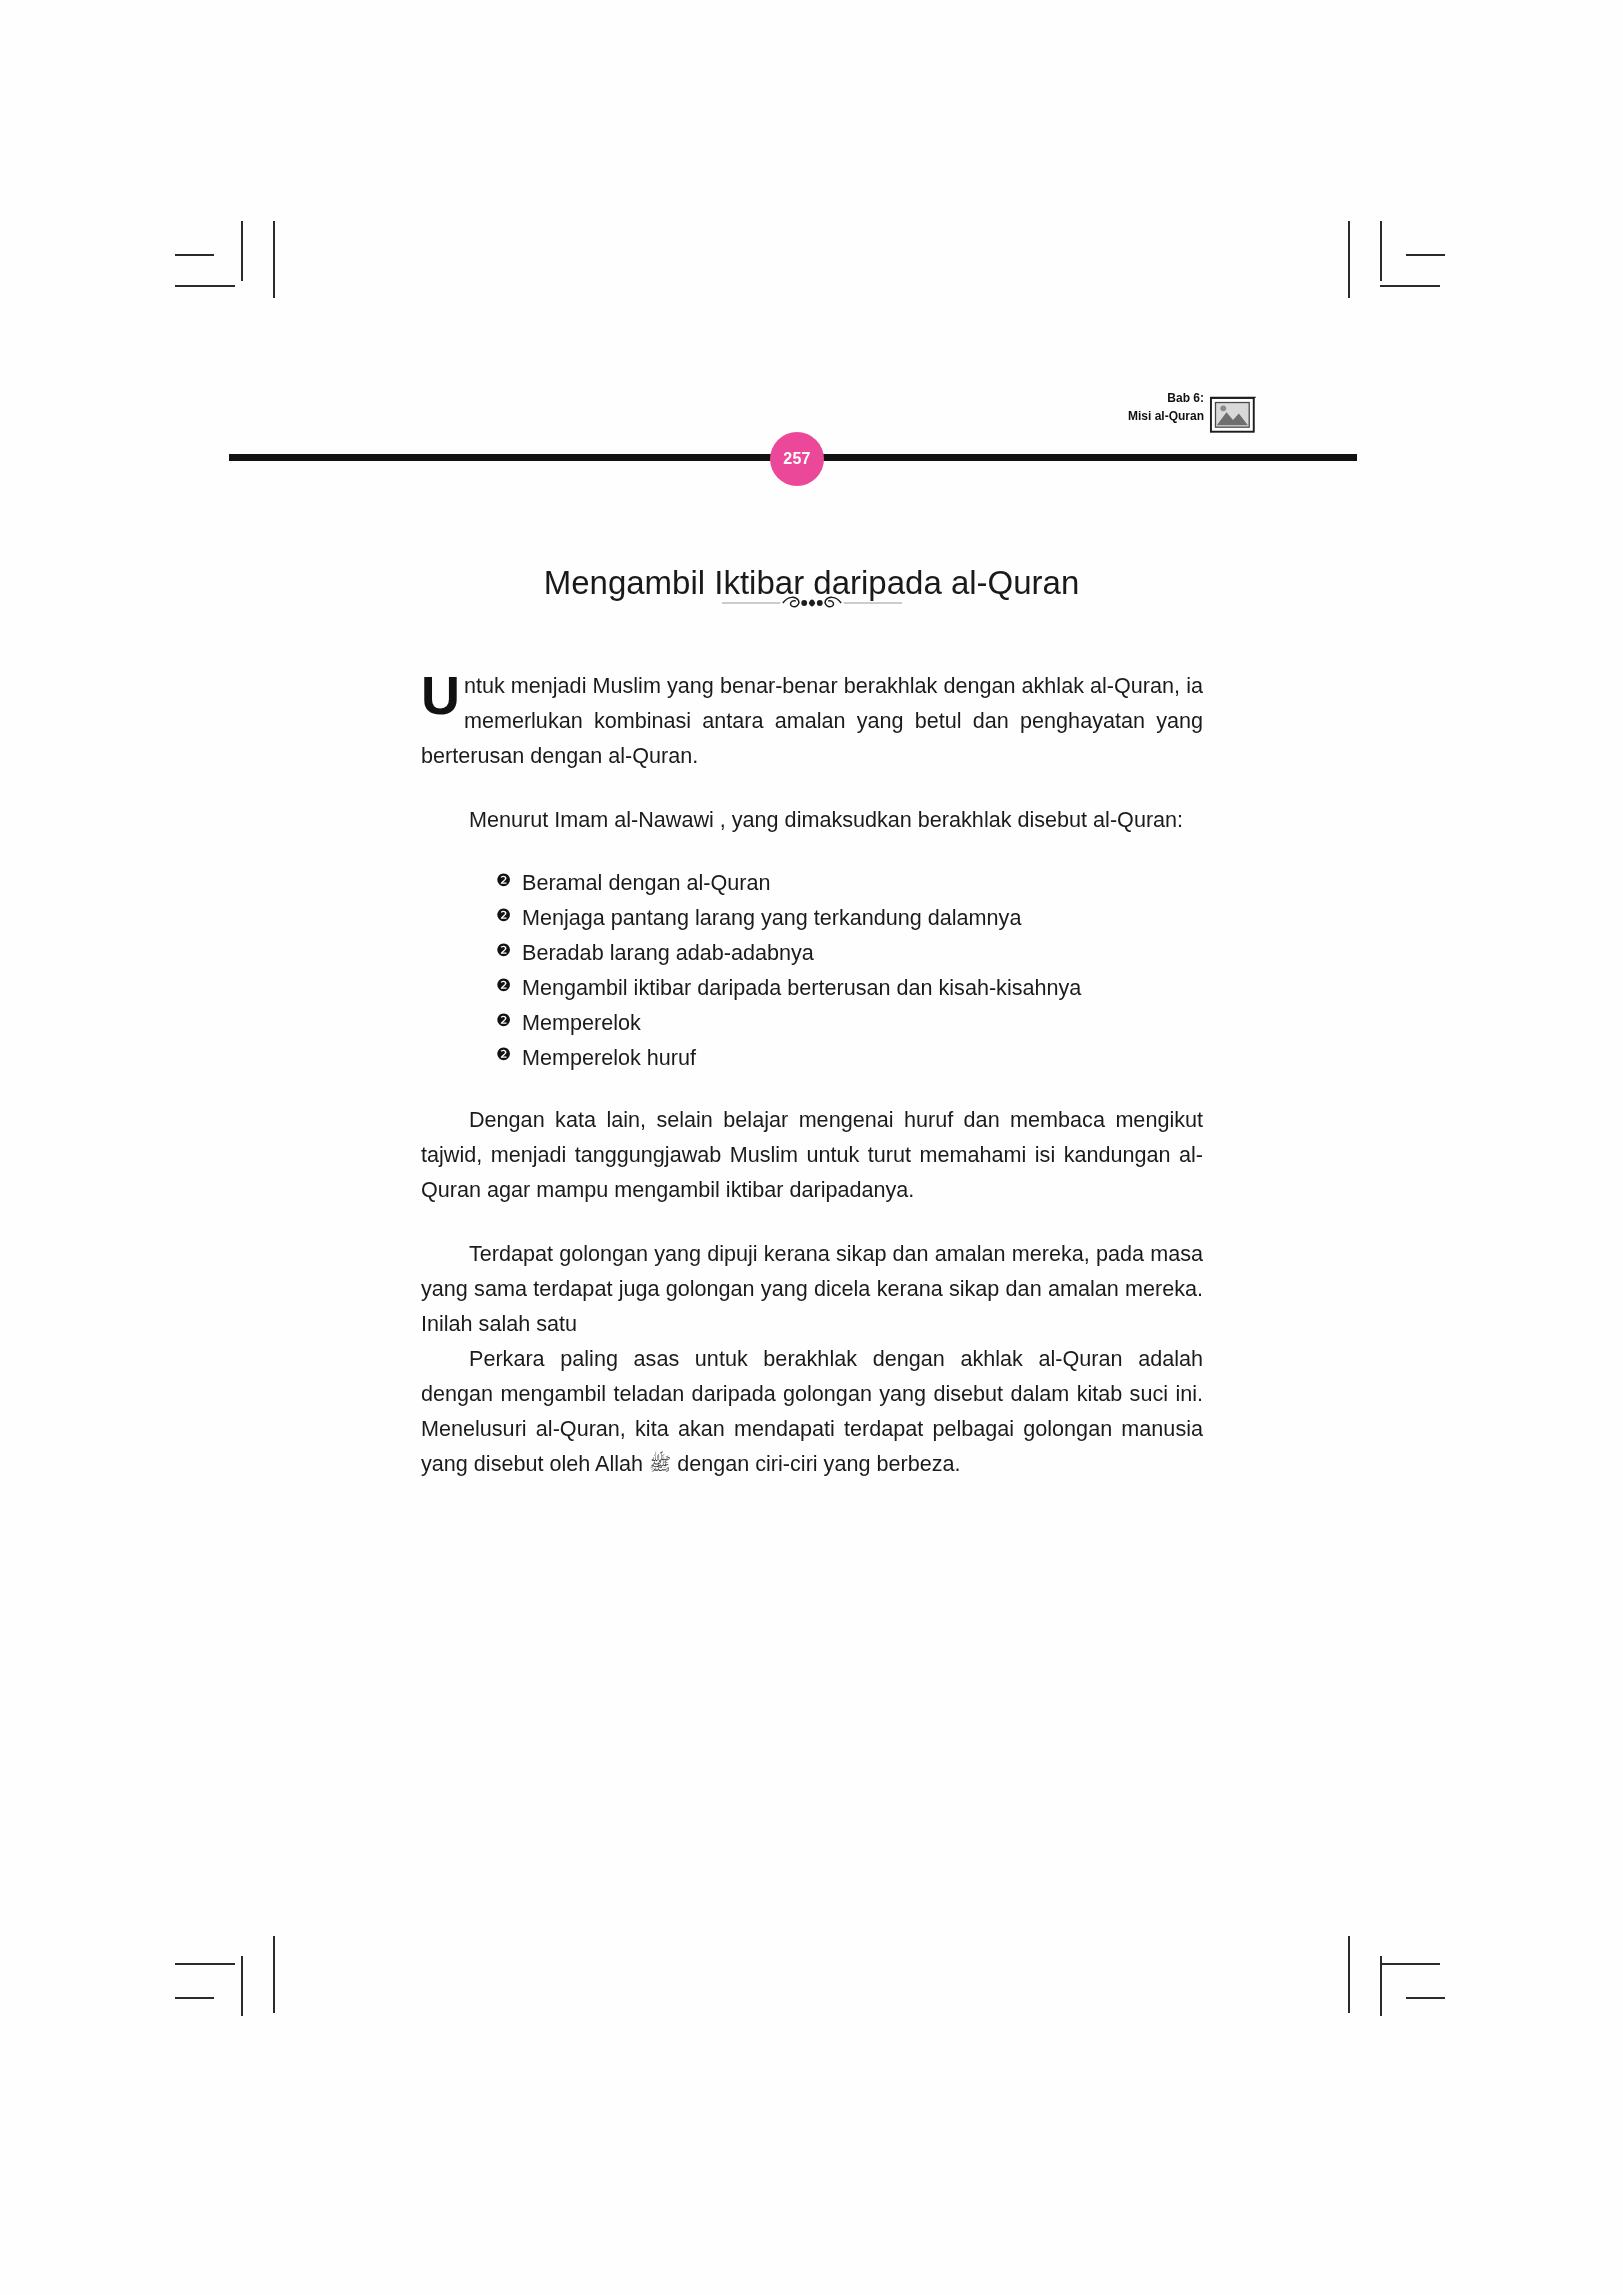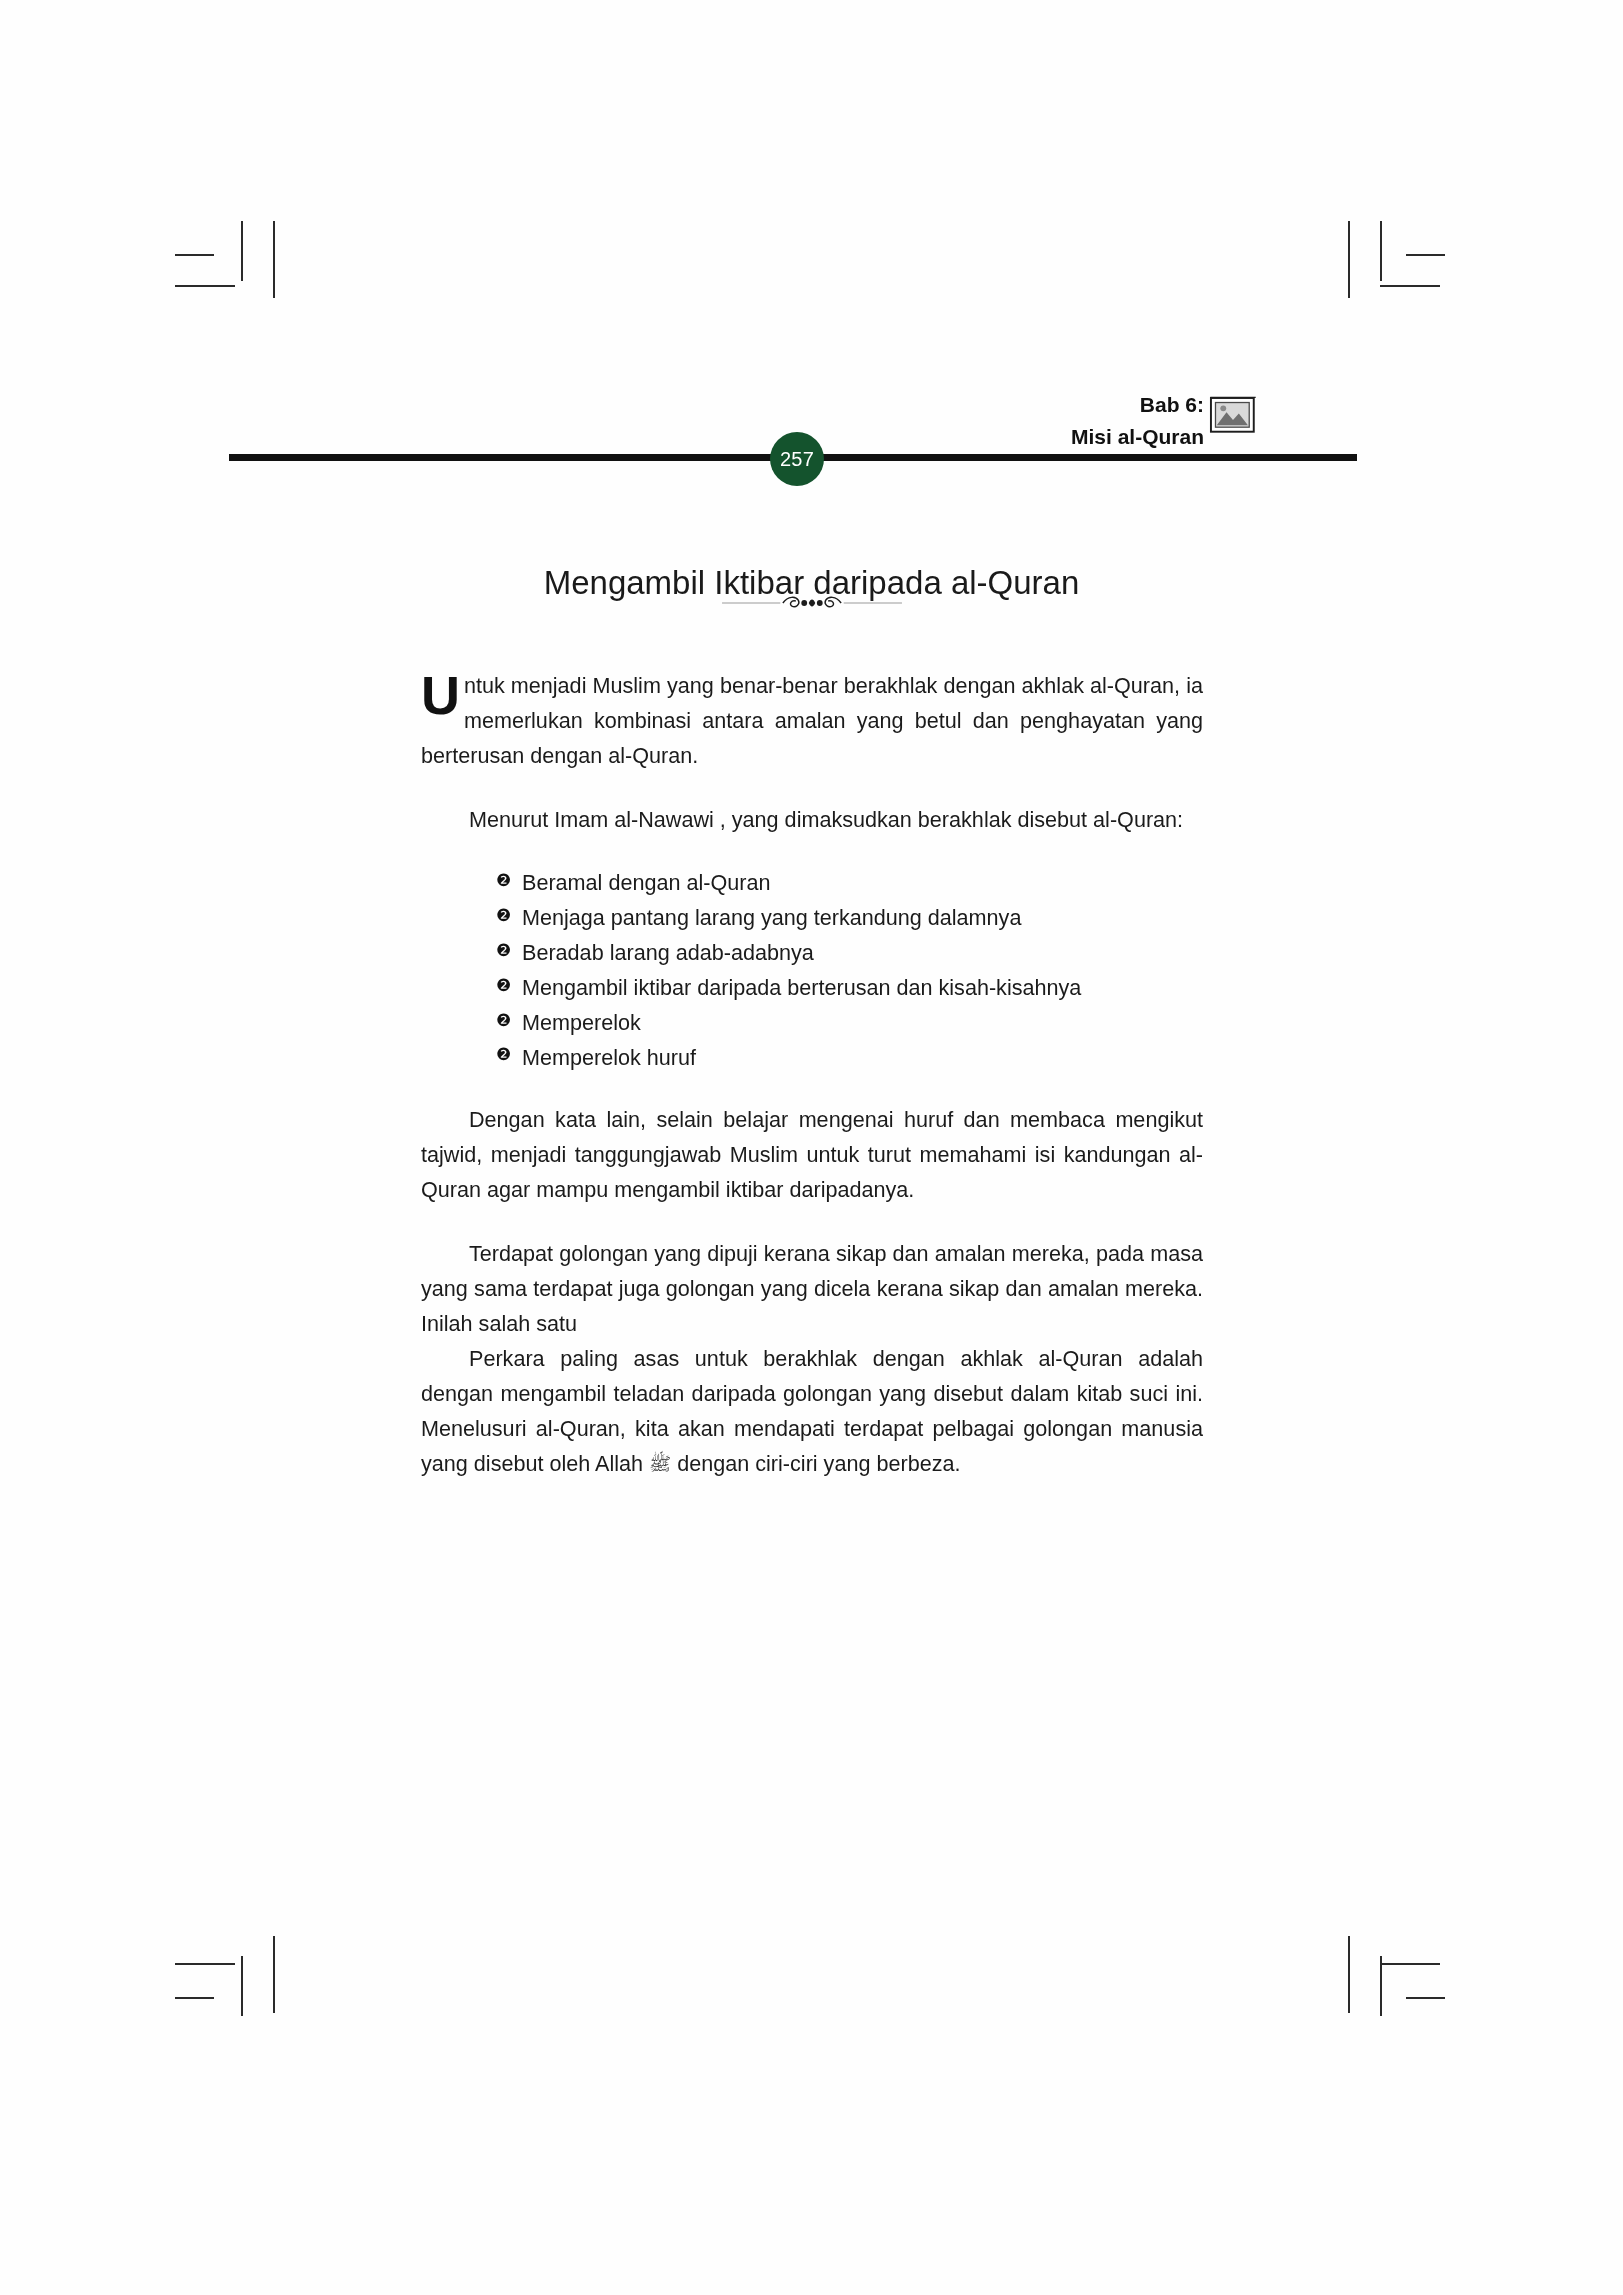--- a/index.html
+++ b/index.html
@@ -40,35 +40,36 @@
     height: 7.2px;
     background: #111111;
   }
   .page-badge {
     position: absolute;
     left: 770px;
     top: 432px;
     width: 54px;
     height: 54px;
     border-radius: 50%;
-    background: #14532d;
+    background: #ec4899;
     color: #ffffff;
-    font-size: 20px;
+    font-size: 16px;
     display: flex;
     align-items: center;
     justify-content: center;
     letter-spacing: 0.2px;
+    font-weight: bold;
   }
   .chap-label {
     position: absolute;
     left: 1001px;
     top: 389px;
     width: 203px;
     text-align: right;
-    font-size: 21px;
+    font-size: 12px;
     font-weight: bold;
     line-height: 1.5;
     color: #111111;
   }
   .chap-icon {
     position: absolute;
     left: 1209px;
     top: 395px;
     width: 48px;
     height: 41px;

